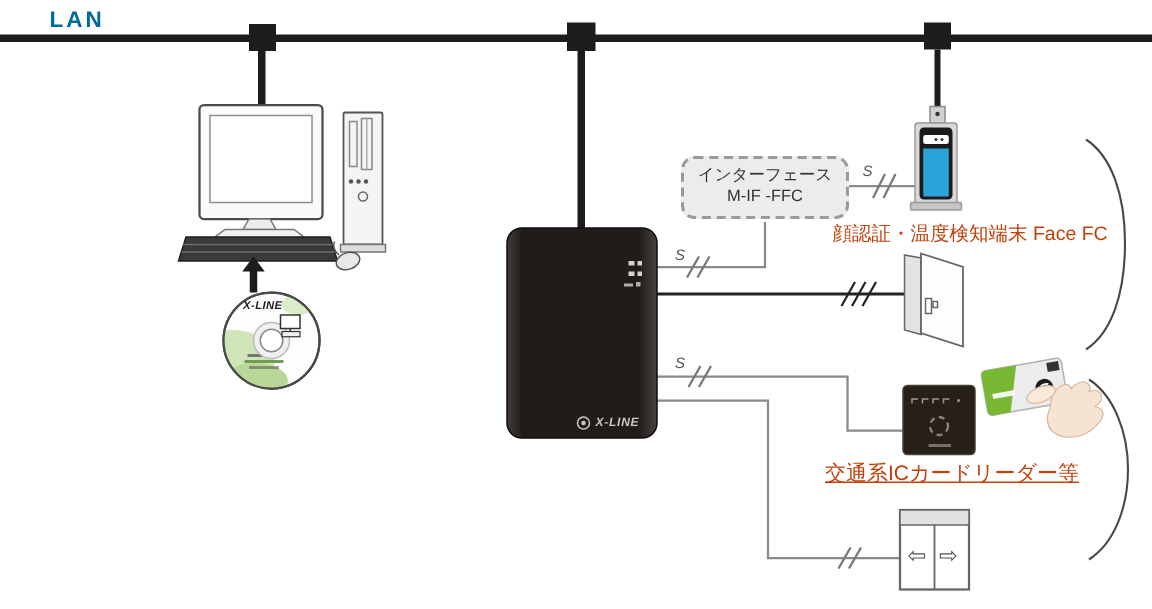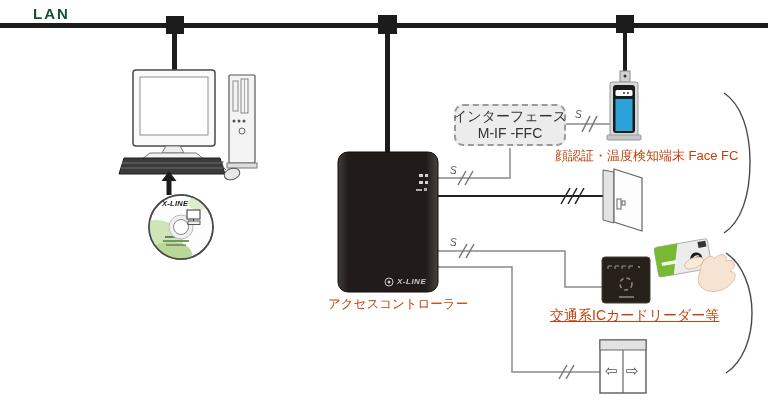--- a/index.html
+++ b/index.html
@@ -2,28 +2,28 @@
 <html><head>
 <meta charset="utf-8">
 <style>
   html,body{margin:0;padding:0;background:#fff;}
   .stage{
     position:relative;width:768px;height:406px;background:#ffffff;overflow:hidden;
     font-family:"Liberation Sans","DejaVu Sans",sans-serif;color:#3a3a3a;
   }
   .abs{position:absolute;}
   svg.layer{position:absolute;left:0;top:0;width:768px;height:406px;}
-  .lan-label{left:33px;top:5px;font-size:15px;letter-spacing:2px;color:#14532d;font-weight:bold;text-align:right;}
+  .lan-label{left:33px;top:5px;font-size:15px;letter-spacing:2px;color:#0369a1;font-weight:bold;text-align:right;}
   .s-label{font-size:10px;color:#555;font-style:italic;}
   .jp-label{font-size:13px;color:#c2410c;white-space:nowrap;}
   .iface-box{
     left:454px;top:104px;width:112px;height:42px;
     background:#ececec;border:2px dashed #9a9a9a;border-radius:9px;
     display:flex;flex-direction:column;align-items:center;justify-content:center;
-    font-size:14px;color:#333;line-height:1.25;box-sizing:border-box;white-space:nowrap;
+    font-size:11px;color:#333;line-height:1.25;box-sizing:border-box;white-space:nowrap;
   }
   .brand-xline{font-size:8px;font-weight:bold;font-style:italic;color:#cdc7c3;letter-spacing:0.5px;white-space:nowrap;}
   .cd-brand{font-size:7.5px;font-weight:bold;font-style:italic;color:#1d1d1d;letter-spacing:0.3px;white-space:nowrap;}
   .elev-arrow{font-size:15px;color:#555;line-height:1;}
 </style>
 </head>
 <body>
 
 <div class="stage">
 
@@ -214,21 +214,20 @@
   <div class="abs s-label" style="left:450px;top:165px;">S</div>
   <div class="abs s-label" style="left:450px;top:237px;">S</div>
   <div class="abs s-label" style="left:575px;top:109px;">S</div>
 
   <div class="abs iface-box">
     <span>インターフェース</span>
     <span>M-IF -FFC</span>
   </div>
 
   <div class="abs brand-xline" style="left:397px;top:277px;">X-LINE</div>
-  <div class="abs jp-label" style="left:328px;top:296px;font-size:12.5px;">アクセスコントローラー</div>
 
   <div class="abs jp-label" style="left:555px;top:147px;">顔認証・温度検知端末 Face FC</div>
   <div class="abs jp-label" style="left:550px;top:307px;font-size:14px;text-decoration:underline;">交通系ICカードリーダー等</div>
 
   <div class="abs cd-brand" style="left:162px;top:199px;">X-LINE</div>
 
   <div class="abs elev-arrow" style="left:605px;top:363px;">⇦</div>
   <div class="abs elev-arrow" style="left:626px;top:363px;">⇨</div>
 
 </div>

